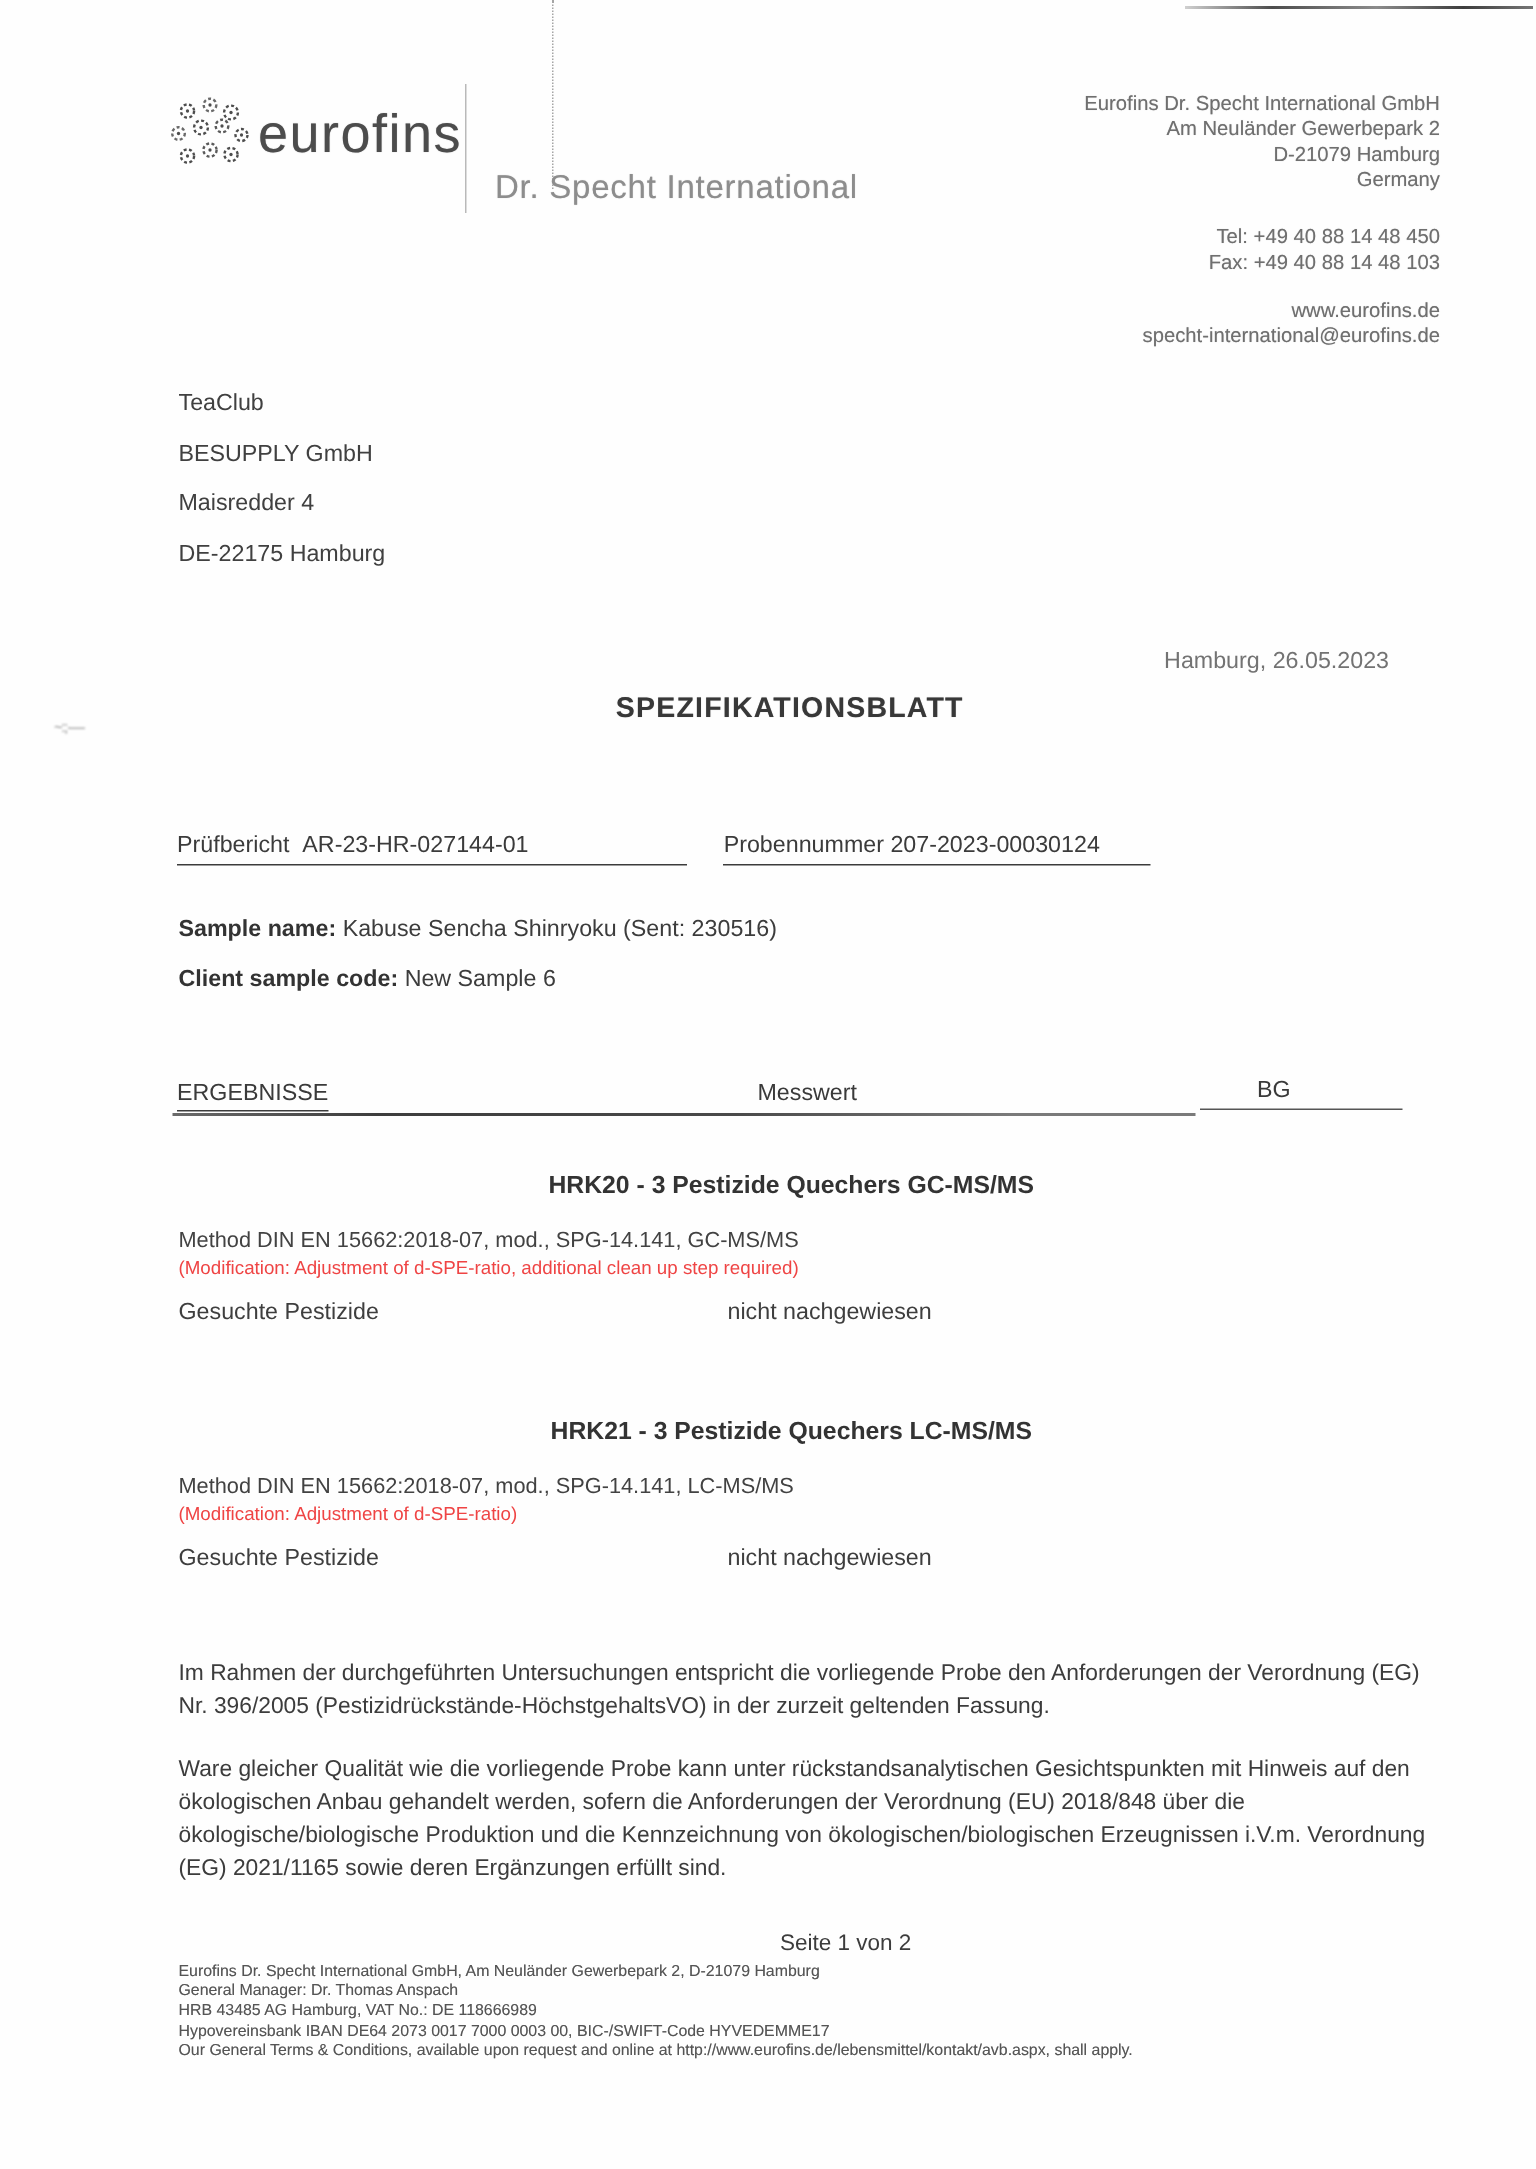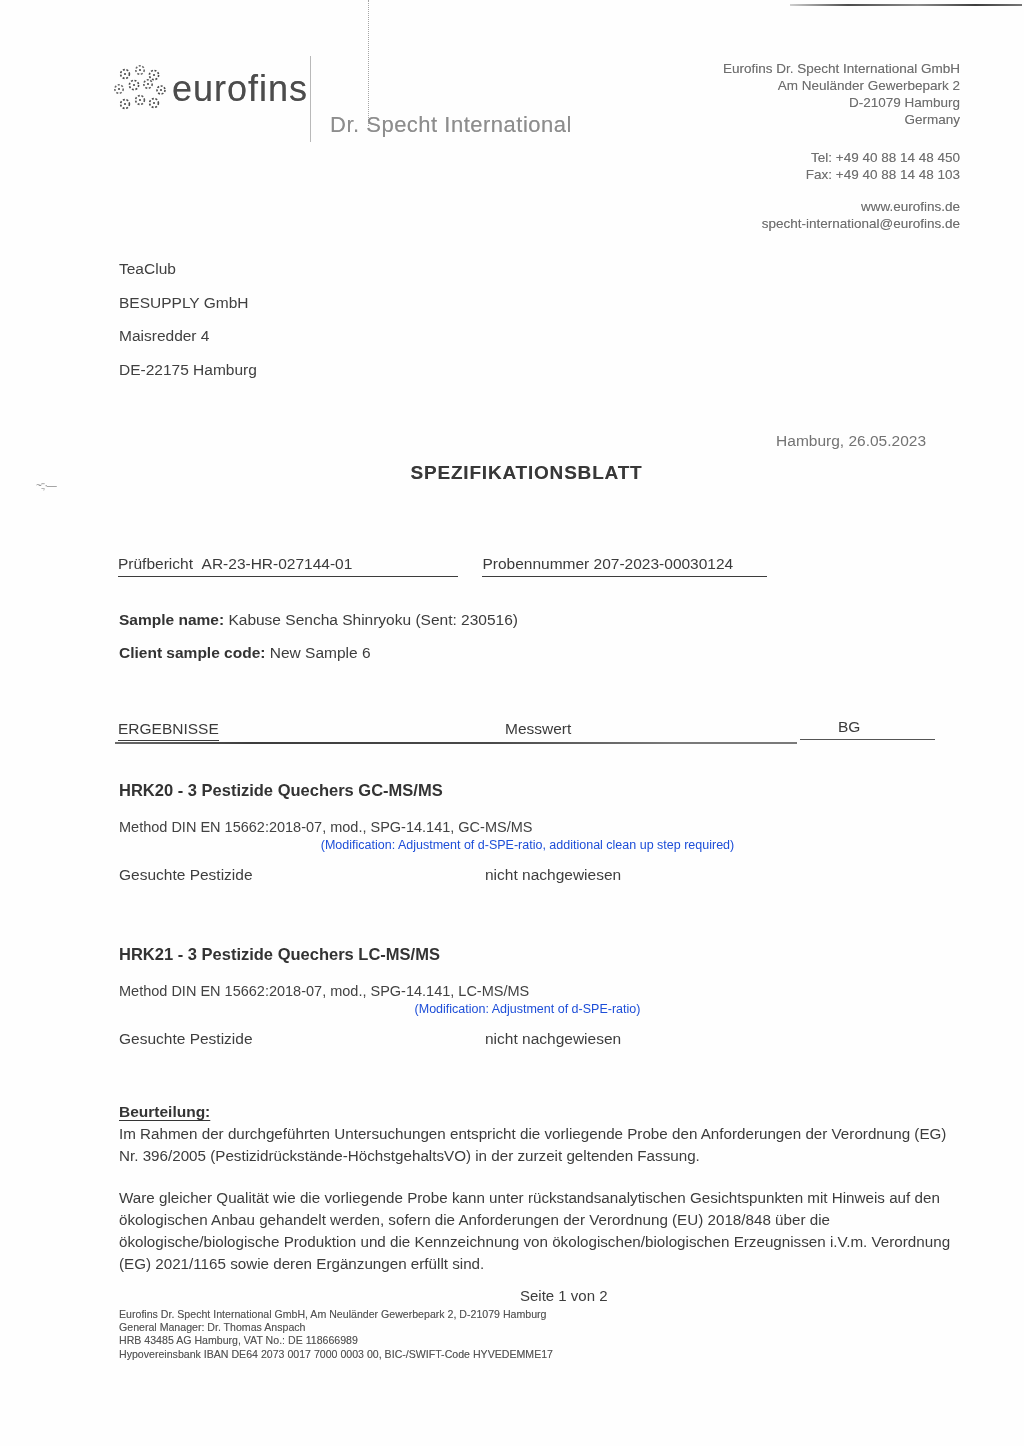--- a/index.html
+++ b/index.html
@@ -49,23 +49,23 @@
   }
   .kv{font-size:15.5px;color:#3c3c3c;}
   .kv b{font-weight:700;color:#333;}
 
   
   .res-head{font-size:15.5px;color:#3a3a3a;}
   .res-head .c1{border-bottom:1.6px solid #3c3c3c;padding-bottom:2px;display:inline-block;}
   .rule-main{height:1.6px;background:linear-gradient(90deg,#6a6a6a,#3d3d3d 20%,#4a4a4a 55%,#7a7a7a 82%);}
   .rule-bg{height:1.4px;background:#555;}
 
-  .block-heading{font-size:16.5px;font-weight:700;color:#333;}
+  .block-heading{font-size:16.5px;font-weight:700;color:#333;text-align:center;}
   .method-line{font-size:14.5px;color:#424242;}
-  .mod-line{font-size:12.5px;color:#1d4ed8;text-align:center;}
+  .mod-line{font-size:12.5px;color:#ef4444;}
   .analyte-row{font-size:15.5px;color:#3e3e3e;}
 
   .assess-head{
     font-size:15.5px;font-weight:700;color:#343434;
     text-decoration:underline;text-underline-offset:3px;
   }
   .assess-par{font-size:15.2px;line-height:22px;color:#3c3c3c;width:832px;}
 
   .page-num{font-size:15px;color:#3c3c3c;text-align:left;}
 
@@ -189,27 +189,27 @@
     <div class="block-heading">HRK21 - 3 Pestizide Quechers LC-MS/MS</div>
     <div class="method-line" style="margin-top:19px;">Method DIN EN 15662:2018-07, mod., SPG-14.141, LC-MS/MS</div>
     <div class="mod-line" style="margin-top:3px;">(Modification: Adjustment of d-SPE-ratio)</div>
     <div class="analyte-row" style="margin-top:14px;position:relative;">
       <span>Gesuchte Pestizide</span>
       <span class="abs" style="left:366px;top:0;">nicht nachgewiesen</span>
     </div>
   </div>
 
   <div class="abs" style="left:119px;top:1103px;width:832px;">
-    <div class="assess-head">Beurteilung:</div>
     <div class="assess-par" style="margin-top:2px;">Im Rahmen der durchgeführten Untersuchungen entspricht die vorliegende Probe den Anforderungen der Verordnung (EG) Nr. 396/2005 (Pestizidrückstände-HöchstgehaltsVO) in der zurzeit geltenden Fassung.</div>
     <div class="assess-par" style="margin-top:20px;">Ware gleicher Qualität wie die vorliegende Probe kann unter rückstandsanalytischen Gesichtspunkten mit Hinweis auf den ökologischen Anbau gehandelt werden, sofern die Anforderungen der Verordnung (EU) 2018/848 über die ökologische/biologische Produktion und die Kennzeichnung von ökologischen/biologischen Erzeugnissen i.V.m. Verordnung (EG) 2021/1165 sowie deren Ergänzungen erfüllt sind.</div>
   </div>
 
   <div class="abs page-num" style="left:520px;top:1287px;width:406px;">Seite 1 von 2</div>
 
   <div class="abs footer-small" style="left:119px;top:1308px;width:830px;">
     <div>Eurofins  Dr. Specht International GmbH, Am Neuländer Gewerbepark 2, D-21079  Hamburg</div>
     <div>General Manager: Dr. Thomas Anspach</div>
     <div>HRB 43485  AG Hamburg, VAT No.: DE 118666989</div>
     <div>Hypovereinsbank IBAN DE64 2073 0017 7000 0003 00, BIC-/SWIFT-Code HYVEDEMME17</div>
+    <div>Our General Terms &amp; Conditions, available upon request and online at http://www.eurofins.de/lebensmittel/kontakt/avb.aspx, shall apply.</div>
   </div>
 
 </div>
 
 </body></html>

